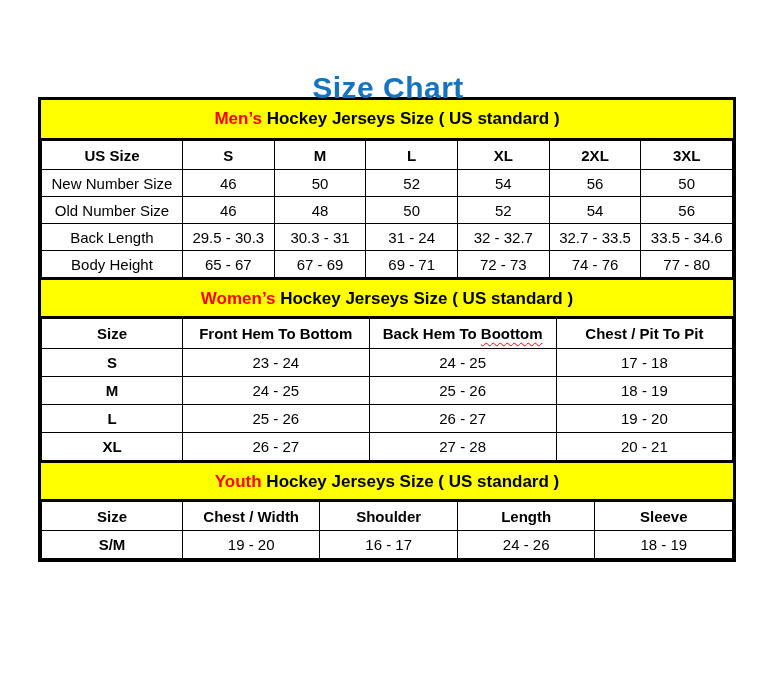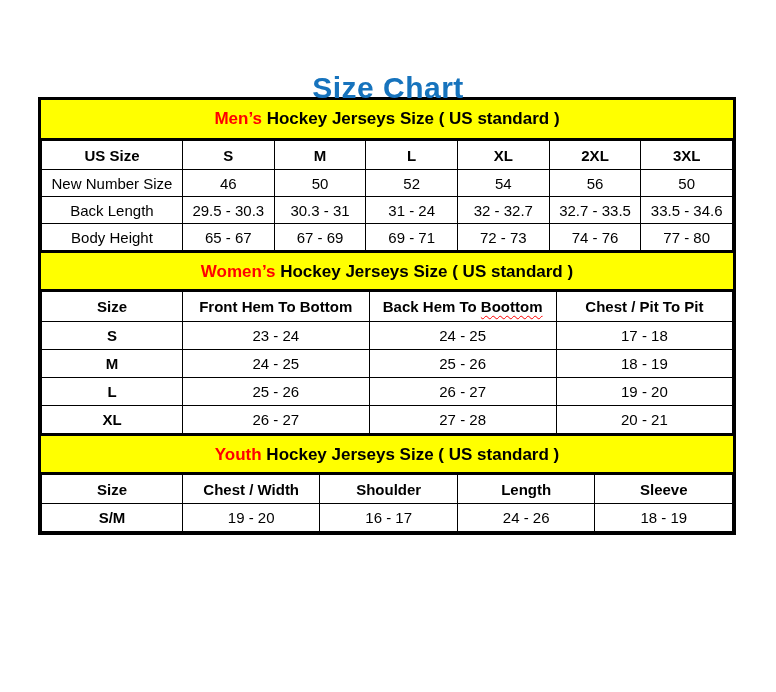--- a/index.html
+++ b/index.html
@@ -90,20 +90,29 @@
     <tr>
       <td>New Number Size</td>
       <td>46</td>
       <td>50</td>
       <td>52</td>
       <td>54</td>
       <td>56</td>
       <td>50</td>
     </tr>
     <tr>
+      <td>Old Number Size</td>
+      <td>46</td>
+      <td>48</td>
+      <td>50</td>
+      <td>52</td>
+      <td>54</td>
+      <td>56</td>
+    </tr>
+    <tr>
       <td>Back Length</td>
       <td>29.5 - 30.3</td>
       <td>30.3 - 31</td>
       <td>31 - 24</td>
       <td>32 - 32.7</td>
       <td>32.7 - 33.5</td>
       <td>33.5 - 34.6</td>
     </tr>
     <tr>
       <td>Body Height</td>

